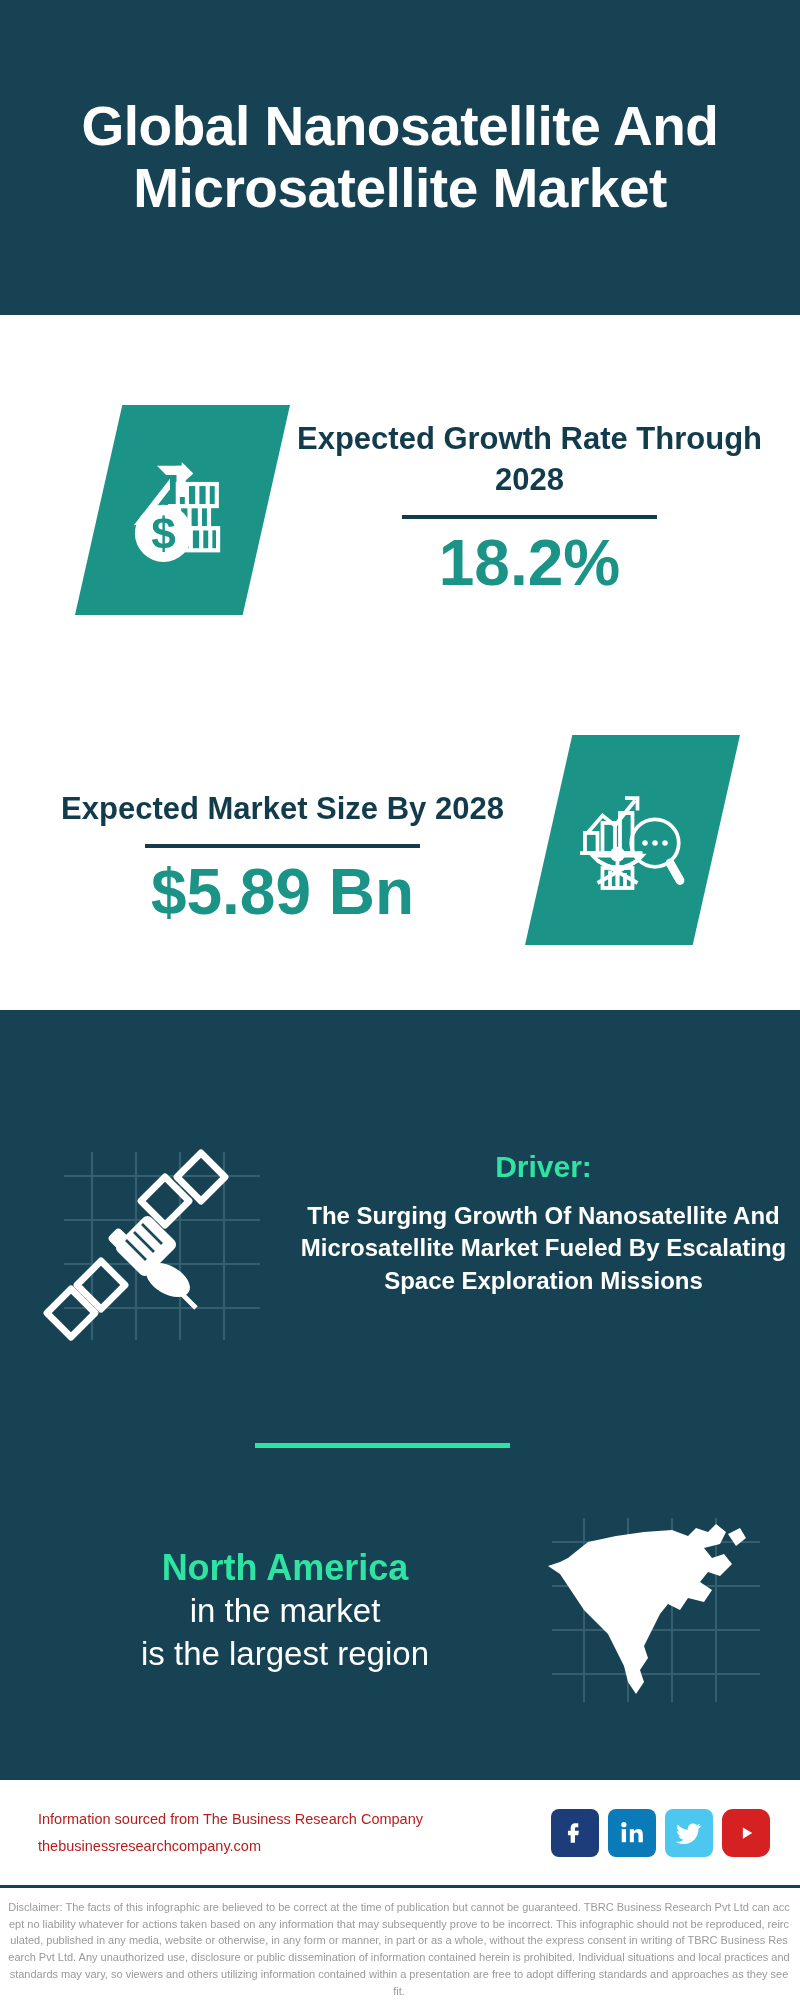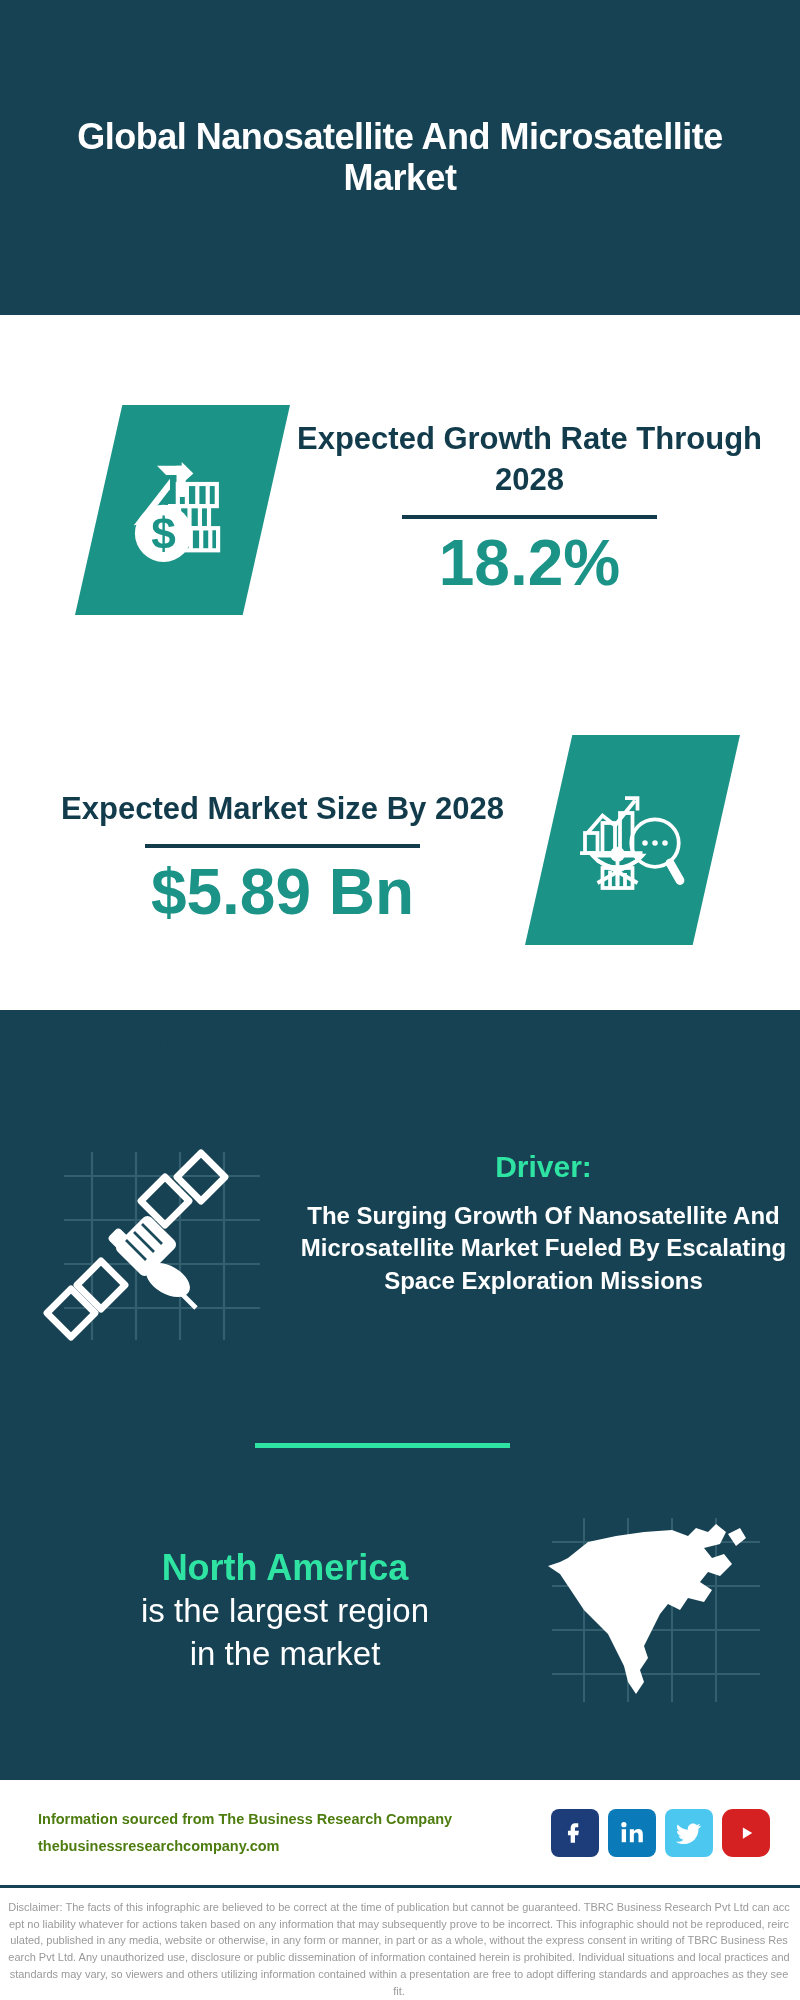--- a/index.html
+++ b/index.html
@@ -8,21 +8,21 @@
     width:800px; height:2000px; position:relative; overflow:hidden;
     font-family:"Liberation Sans", sans-serif; background:#ffffff;
   }
 
   
   .header {
     position:absolute; left:0; top:0; width:800px; height:315px;
     background:#164253; display:flex; align-items:center; justify-content:center;
   }
   .header-title {
-    color:#ffffff; font-size:36px; font-weight:bold; line-height:1.12;
+    color:#ffffff; font-size:55px; font-weight:bold; line-height:1.12;
     text-align:center; letter-spacing:-0.5px; width:720px;
     padding:0 30px;
   }
 
   
   .white-band {
     position:absolute; left:0; top:315px; width:800px; height:695px; background:#ffffff;
   }
 
   
@@ -106,21 +106,21 @@
   }
   .map-wrap { width:230px; height:200px; flex:none; margin-right:30px; position:relative; }
 
   
   .footer {
     position:absolute; left:0; top:1780px; width:800px; height:105px;
     background:#ffffff; display:flex; align-items:center;
   }
   .footer-text { margin-left:38px; flex:1; }
   .footer-line {
-    color:#4d7c0f; font-size:14.5px; line-height:1.85; white-space:nowrap;font-weight:bold;
+    color:#b91c1c; font-size:14.5px; line-height:1.85; white-space:nowrap;
   }
   .social-row { display:flex; gap:9px; margin-right:30px; }
   .social {
     width:48px; height:48px; border-radius:8px; position:relative;
     display:flex; align-items:center; justify-content:center;
   }
   .s-fb { background:#1C3D79; }
   .s-li { background:#0A7BB8; }
   .s-tw { background:#4CC7F0; }
   .s-yt { background:#D62122; border-radius:11px; }
@@ -274,22 +274,22 @@
     <div class="driver-heading">Driver:</div>
     <div class="driver-body">The Surging Growth Of Nanosatellite And Microsatellite Market Fueled By Escalating Space Exploration Missions</div>
   </div>
 </div>
 
 <div class="green-divider"></div>
 
 <div class="region-row">
   <div class="region-text">
     <div class="region-name">North America</div>
+    <div class="region-sub">in the market</div>
     <div class="region-sub">is the largest region</div>
-    <div class="region-sub">in the market</div>
   </div>
   <div class="map-wrap">
     <svg width="230" height="200" viewBox="0 0 115 100">
       <g class="grid-bg" stroke="#9fc6cf" stroke-width="1" fill="none">
         <line x1="6" y1="16" x2="110" y2="16"></line>
         <line x1="6" y1="38" x2="110" y2="38"></line>
         <line x1="6" y1="60" x2="110" y2="60"></line>
         <line x1="6" y1="82" x2="110" y2="82"></line>
         <line x1="22" y1="4" x2="22" y2="96"></line>
         <line x1="44" y1="4" x2="44" y2="96"></line>

